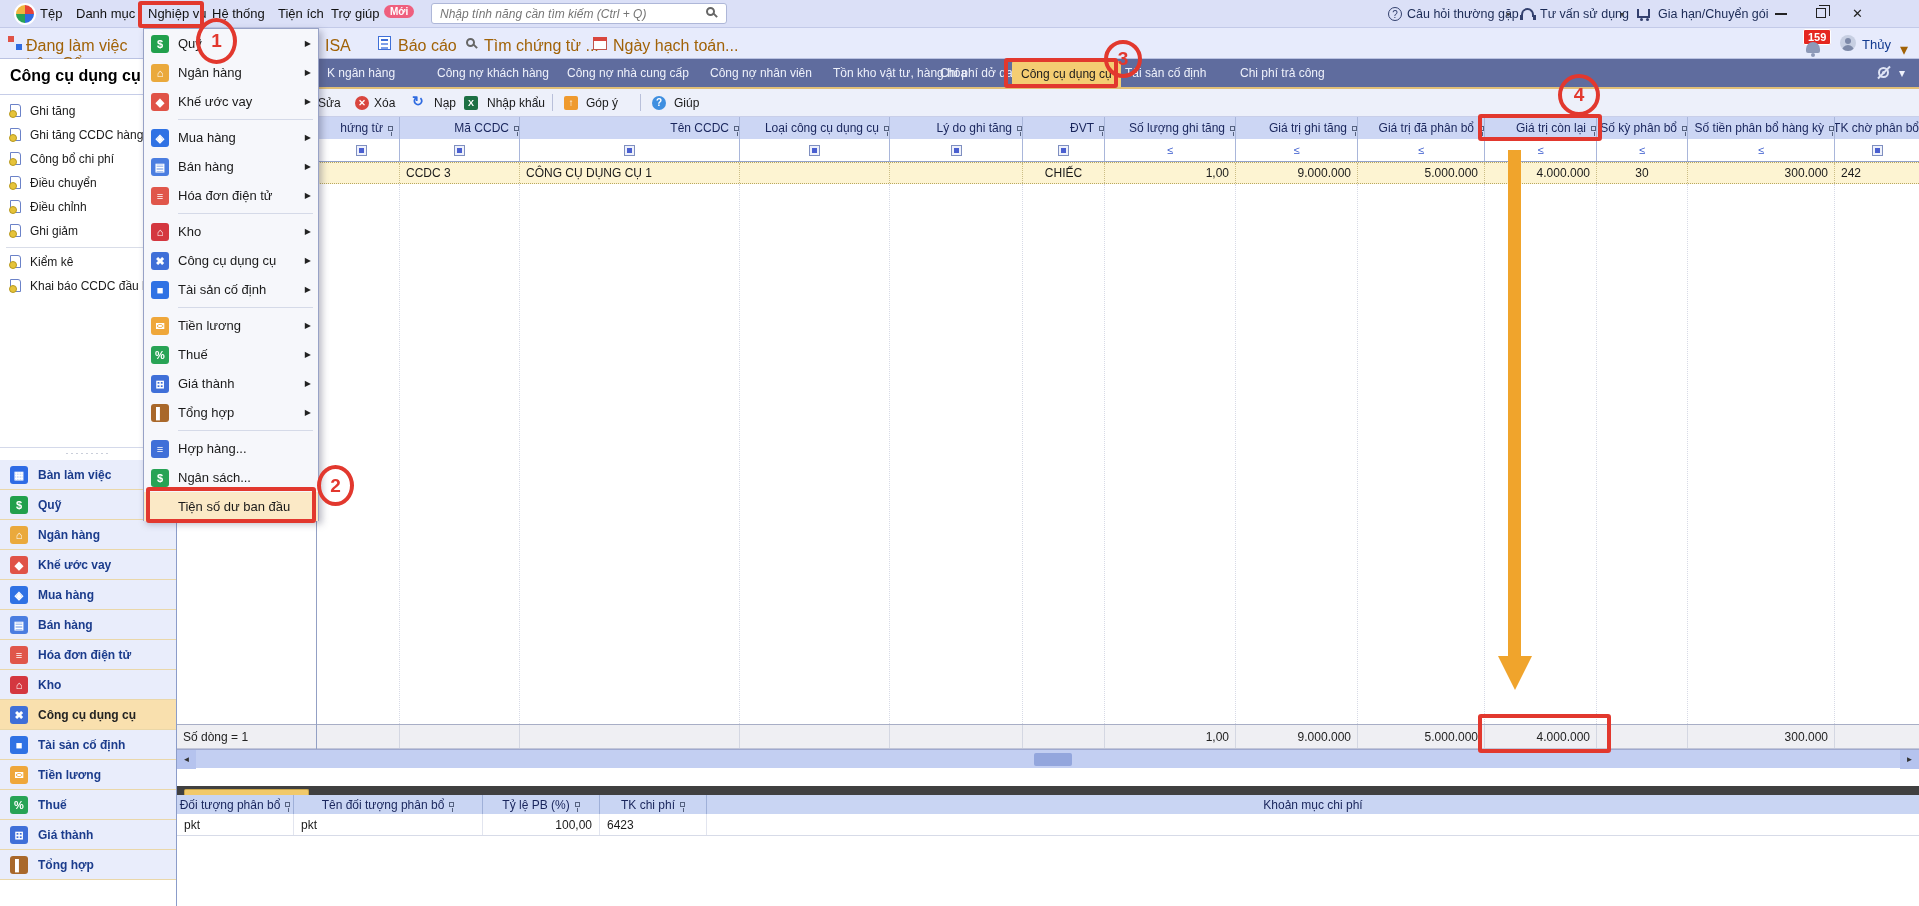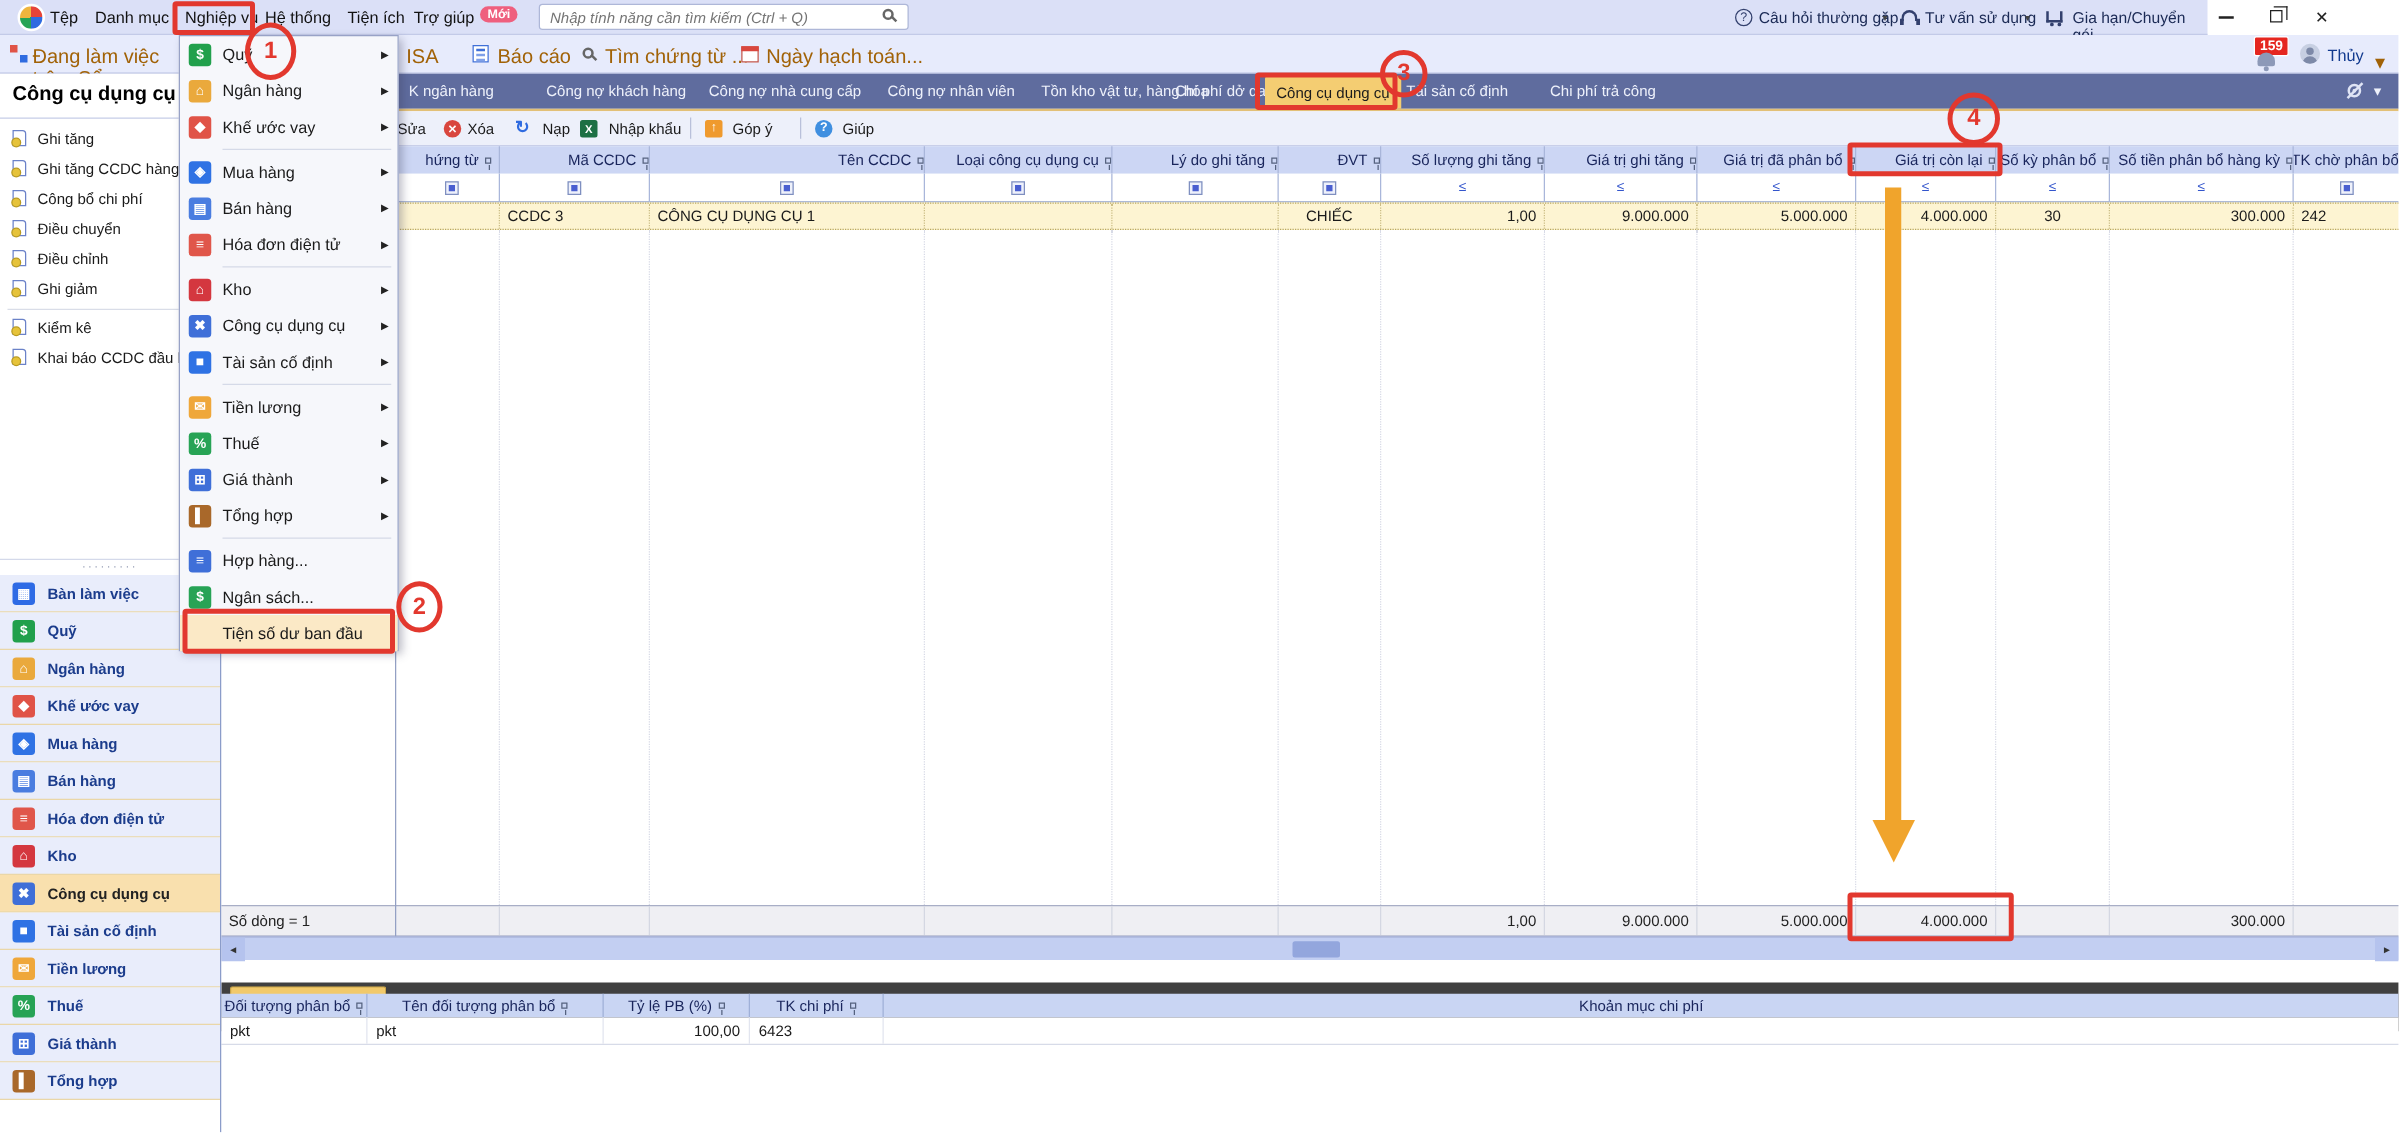--- a/index.html
+++ b/index.html
@@ -1,20 +1,20 @@
 <!DOCTYPE html>
 <html><head>
 <meta charset="utf-8">
 <style>
   *{box-sizing:border-box;margin:0;padding:0}
   body{font-family:"Liberation Sans",sans-serif;background:#fff}
   #app{position:relative;width:1919px;height:906px;background:#fff;overflow:hidden;font-size:12px;color:#151515}
 
   
-  #menubar{position:absolute;left:0;top:0;width:1766px;height:28px;background:#dbe0f7;border-bottom:1px solid #c3cae8}
+  #menubar{position:absolute;left:0;top:0;width:1919px;height:28px;background:#dbe0f7;border-bottom:1px solid #c3cae8}
   .mb-item{position:absolute;top:6px;font-size:13px;color:#111;cursor:default}
   #logo{position:absolute;left:14px;top:3px;width:22px;height:22px;border-radius:50%;
         background:conic-gradient(#e64338 0 25%, #2f6be0 0 50%, #27a355 0 75%, #f0b53e 0 100%);border:2px solid #fff}
   #new-badge{position:absolute;left:384px;top:5px;background:#ef5f7e;color:#fff;font-size:10px;font-weight:bold;
         padding:1px 6px;border-radius:8px}
   #search-box{position:absolute;left:431px;top:3px;width:296px;height:21px;background:#fff;border:1px solid #aeb7d8;
         border-radius:3px;font-style:italic;font-size:12px;color:#8a8fa8;padding:0 22px 0 8px;outline:none;font-family:"Liberation Sans",sans-serif}
   .i-mag{position:absolute;width:9px;height:9px;border:2px solid #666;border-radius:50%}
   .i-mag::after{content:"";position:absolute;width:6px;height:2px;background:#666;transform:rotate(45deg);right:-5px;bottom:-2px}
   .circle-q{position:absolute;width:14px;height:14px;border:1px solid #33406e;border-radius:50%;color:#33406e;

